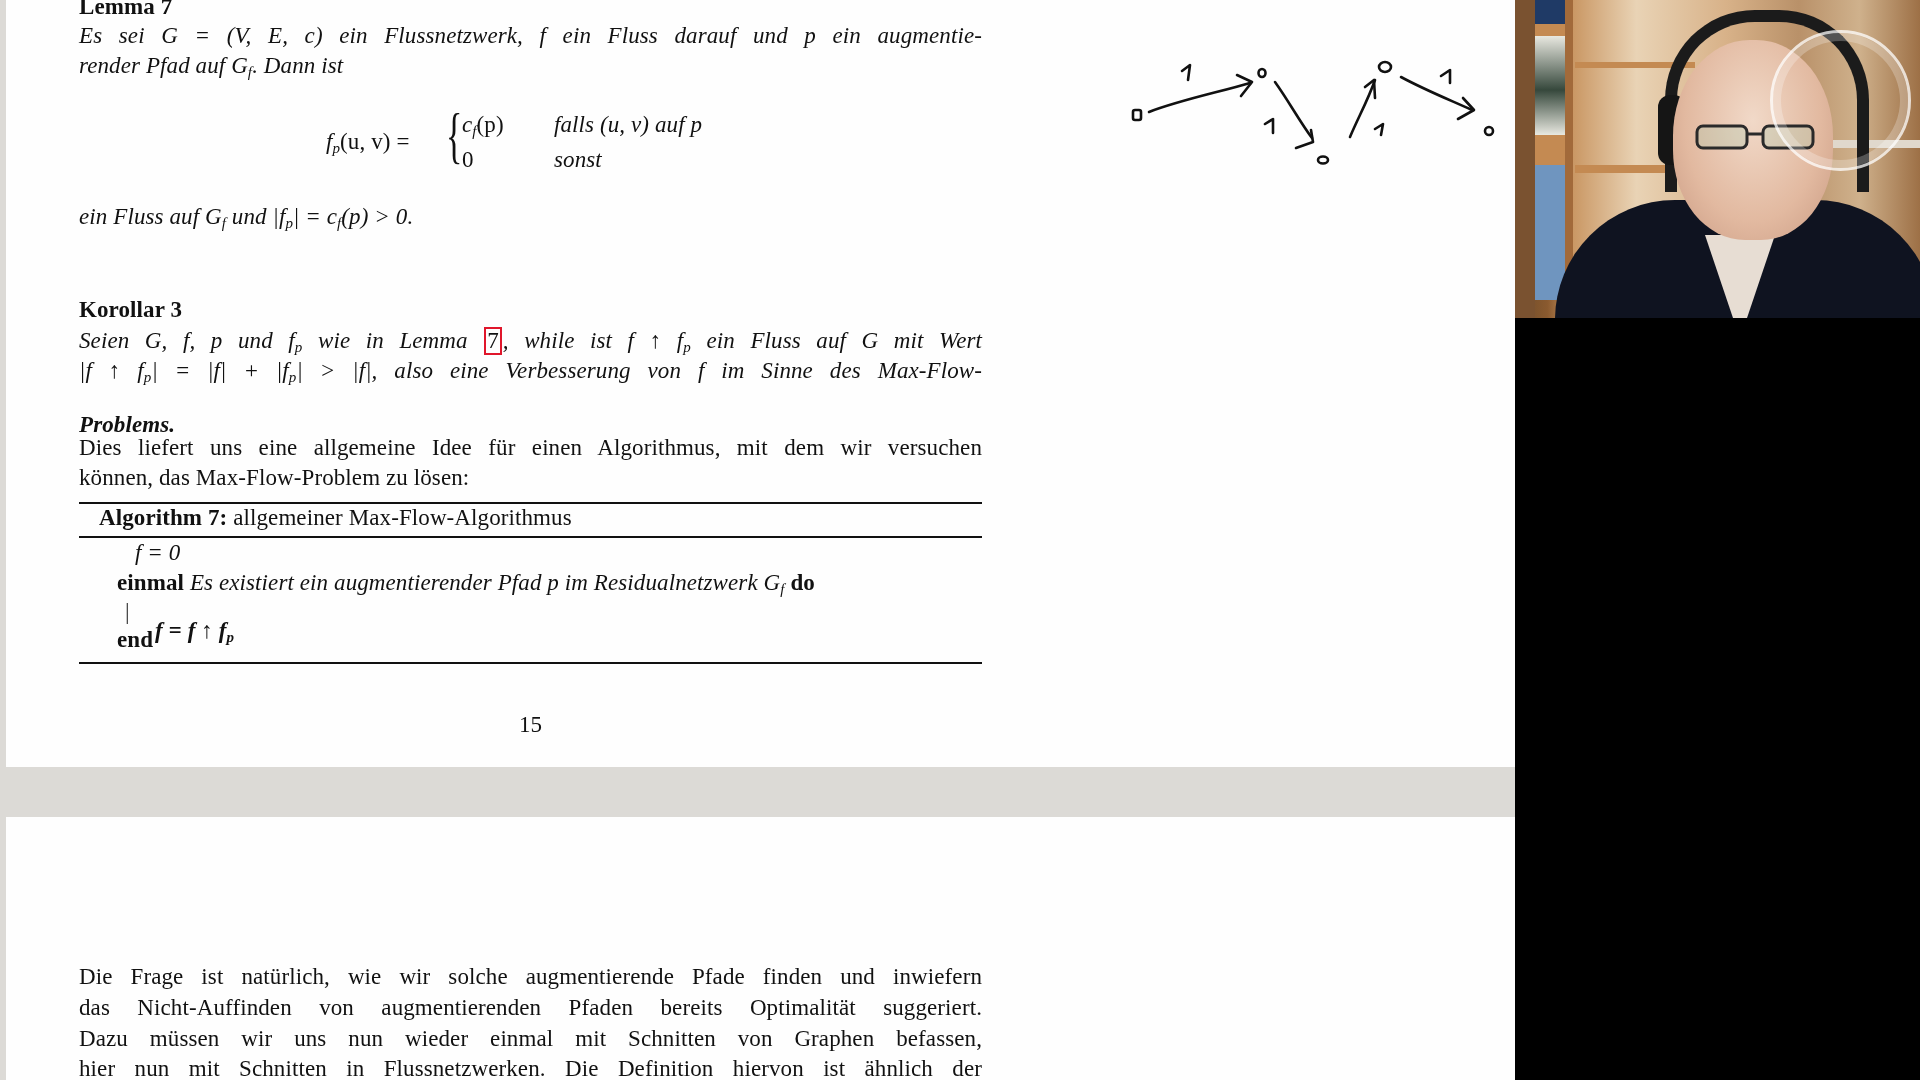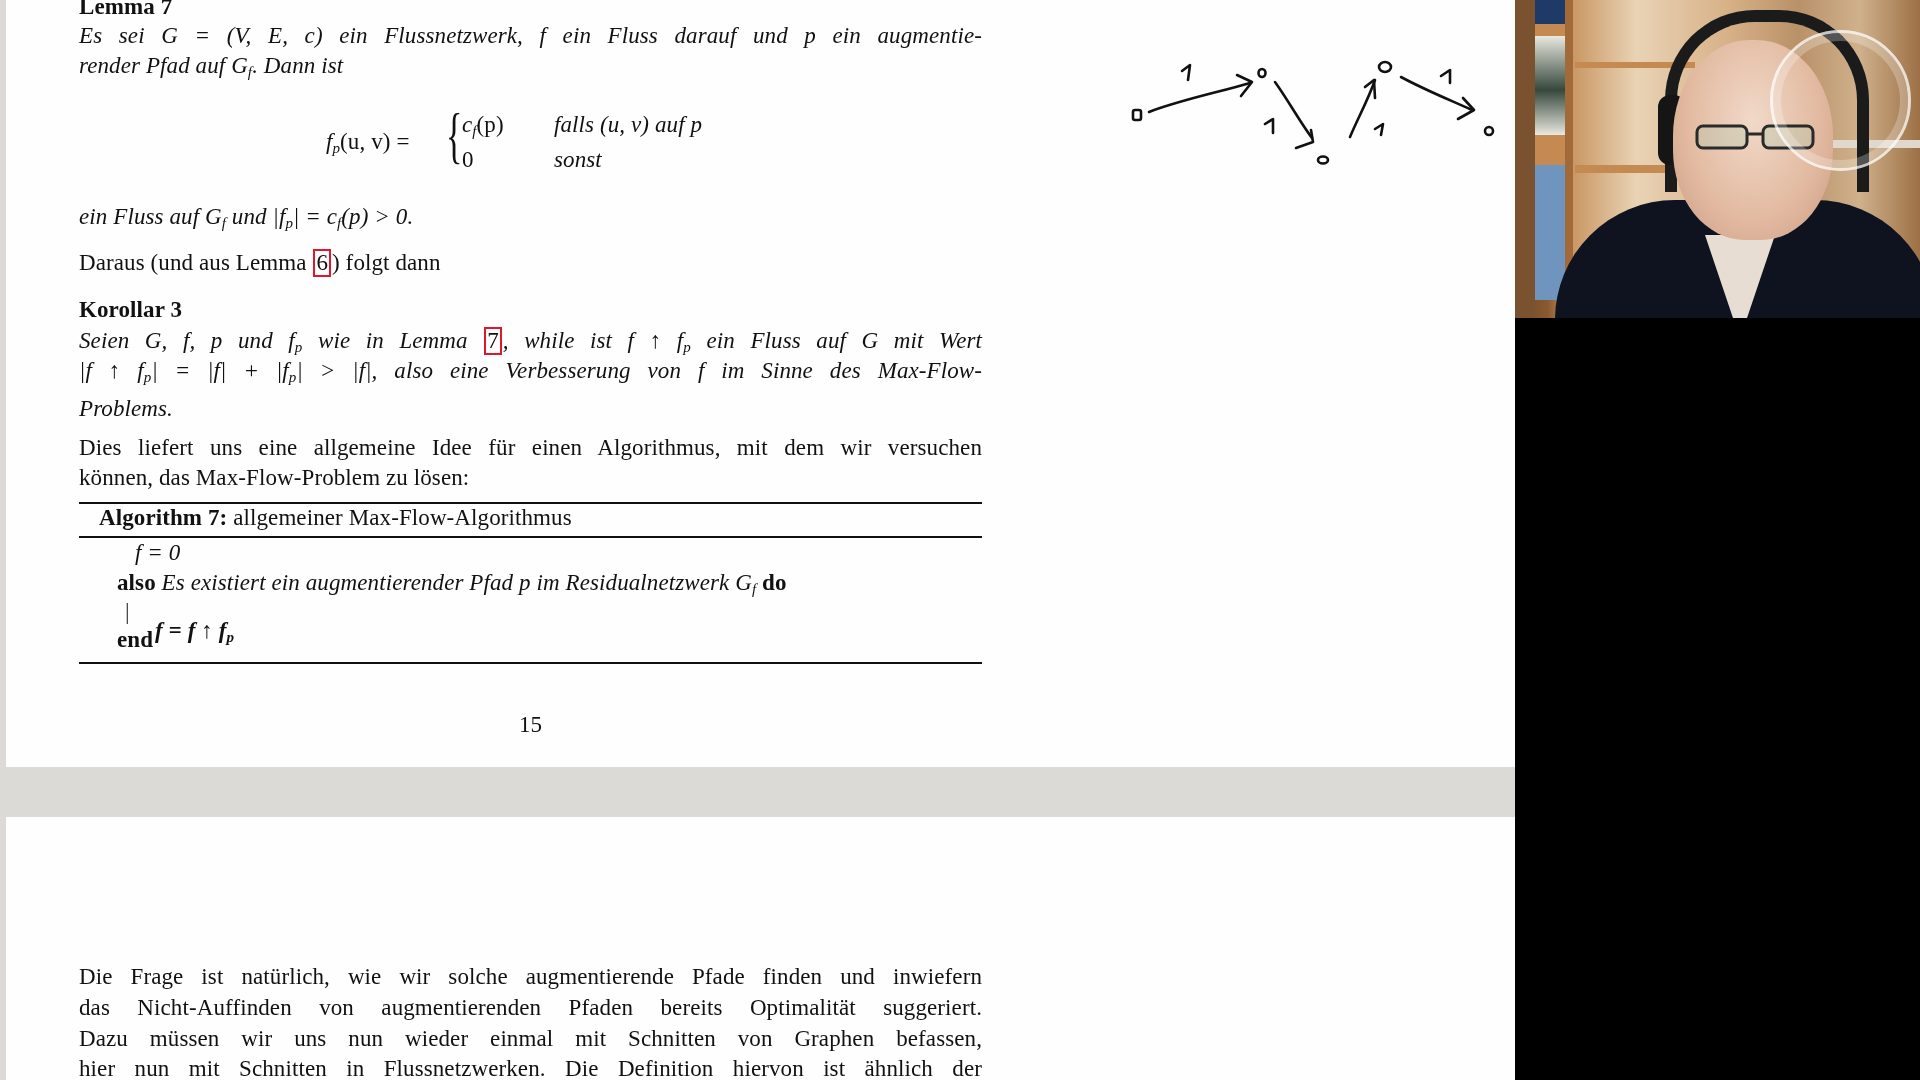--- a/index.html
+++ b/index.html
@@ -53,45 +53,42 @@
     </div>
     <div class="t it" style="left:554px; top:110px;">falls (u, v) auf p</div>
     <div class="t" style="left:462px; top:145px;">0</div>
     <div class="t it" style="left:554px; top:145px;">sonst</div>
   </div>
 
   <div class="t it" style="top:202px;">
     <span>ein Fluss auf G</span><sub>f</sub><span> und |f</span><sub>p</sub><span>| = c</span><sub>f</sub><span>(p) &gt; 0.</span>
   </div>
 
-  <div class="t" style="top:248px;">
-    <span>Daraus (und aus Lemma </span><span class="ref">6</span><span>) folgt dann</span>
-  </div>
 
   <div class="t b" style="top:295px;">Korollar 3</div>
   <div class="t it just" style="top:326px;">
     <span>Seien G, f, p und f</span><sub>p</sub><span> wie in Lemma </span><span class="ref" style="font-style:normal">7</span><span>, while ist f ↑ f</span><sub>p</sub><span> ein Fluss auf G mit Wert</span>
   </div>
   <div class="t it just" style="top:356px;">
     <span>|f ↑ f</span><sub>p</sub><span>| = |f| + |f</span><sub>p</sub><span>| &gt; |f|, also eine Verbesserung von f im Sinne des Max-Flow-</span>
   </div>
-  <div class="t it" style="top:394px;">Problems.</div>
+  <div class="t it" style="top:410px;font-weight:bold;">Problems.</div>
 
   <div class="t just" style="top:433px;">Dies liefert uns eine allgemeine Idee für einen Algorithmus, mit dem wir versuchen</div>
   <div class="t" style="top:463px;">können, das Max-Flow-Problem zu lösen:</div>
 
   <div>
     <div class="rule" style="top:502px; height:2px;"></div>
     <div class="t" style="left:99px; top:503px;">
       <span class="b">Algorithm 7:</span> <span>allgemeiner Max-Flow-Algorithmus</span>
     </div>
     <div class="rule" style="top:536px; height:2px;"></div>
     <div class="t it" style="left:135px; top:538px;">f = 0</div>
     <div class="t" style="left:117px; top:568px;">
-      <span class="b">also</span> <span class="it">Es existiert ein augmentierender Pfad p im Residualnetzwerk G</span><sub class="it">f</sub> <span class="b">do</span>
+      <span class="b">einmal</span> <span class="it">Es existiert ein augmentierender Pfad p im Residualnetzwerk G</span><sub class="it">f</sub> <span class="b">do</span>
     </div>
     <div class="t" style="left:125px; top:597px; color:#333;">|</div>
     <div class="t it" style="left:155px; top:616px;font-weight:bold;">
       <span>f = f ↑ f</span><sub>p</sub>
     </div>
     <div class="t b" style="left:117px; top:625px;">end</div>
     <div class="rule" style="top:662px; height:2px;"></div>
   </div>
 
   <div class="pagenum">15</div>

